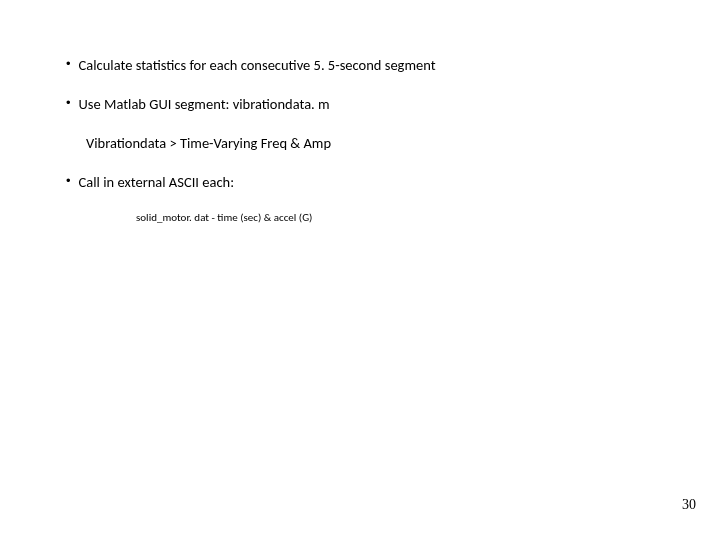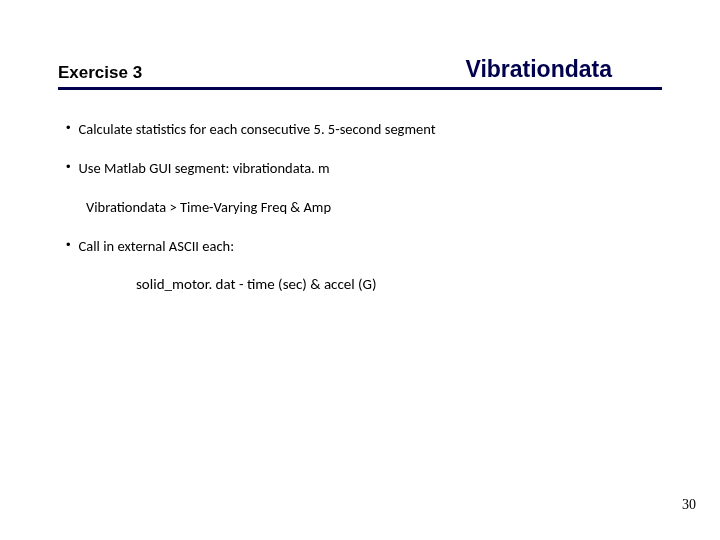--- a/index.html
+++ b/index.html
@@ -62,42 +62,38 @@
     }
     .indent-text {
       font-family: Calibri, Arial, sans-serif;
       font-size: 14.5px;
       margin-left: 28px;
       margin-bottom: 20px;
       line-height: 1.3;
     }
     .indent-text-deep {
       font-family: Calibri, Arial, sans-serif;
-      font-size: 15px;
+      font-size: 11px;
       margin-left: 78px;
       margin-bottom: 20px;
       line-height: 1.3;
     }
     .page-number {
       position: absolute;
       bottom: 27px;
       right: 24px;
       font-size: 14px;
       color: #000000;
       font-family: Liberation Serif, serif;
     }
   </style>
 </head>
 <body>
 
 <div class="slide">
-  <div class="header">
-    <div class="header-left">Exercise 3</div>
-    <div class="header-right">Vibrationdata</div>
-  </div>
 
   <div class="content">
 
     <div class="bullet-item">
       <span class="bullet">•</span>
       <span class="bullet-text">Calculate statistics for each consecutive 5. 5-second segment</span>
     </div>
 
     <div class="bullet-item">
       <span class="bullet">•</span>

